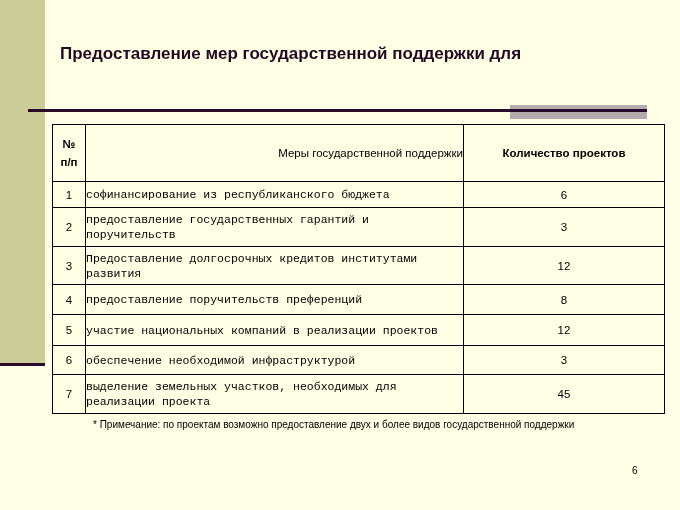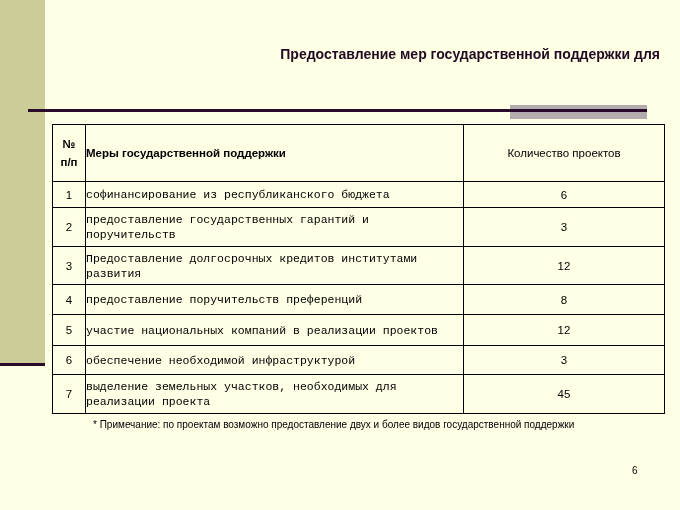--- a/index.html
+++ b/index.html
@@ -29,23 +29,23 @@
       top: 363px;
       width: 45px;
       height: 3px;
       background: #2A0A2A;
     }
     .title {
       position: absolute;
       left: 60px;
       top: 40px;
       width: 600px;
-      text-align: right;
+      text-align: left;
       font-weight: bold;
-      font-size: 14px;
+      font-size: 17px;
       line-height: 28px;
       color: #220A22;
     }
     .accent-gray {
       position: absolute;
       left: 510px;
       top: 105px;
       width: 137px;
       height: 14px;
       background: #B3ABAD;
@@ -76,28 +76,28 @@
     col.c-measure { width: 378px; }
     col.c-count { width: 201px; }
     th.h-num {
       font-weight: bold;
       text-align: center;
       height: 56px;
       line-height: 18px;
       font-size: 11.5px;
     }
     th.h-measure {
-      font-weight: bold;
+      font-weight: normal;
       vertical-align: top;
-      text-align: left;
+      text-align: right;
       padding-top: 3px;
       font-size: 11.5px;
     }
     th.h-count {
-      font-weight: normal;
+      font-weight: bold;
       text-align: center;
       padding-top: 16px;
       font-size: 11.5px;
     }
     td.num {
       text-align: center;
     }
     td.measure {
       padding-left: 6px;
       padding-right: 6px;

